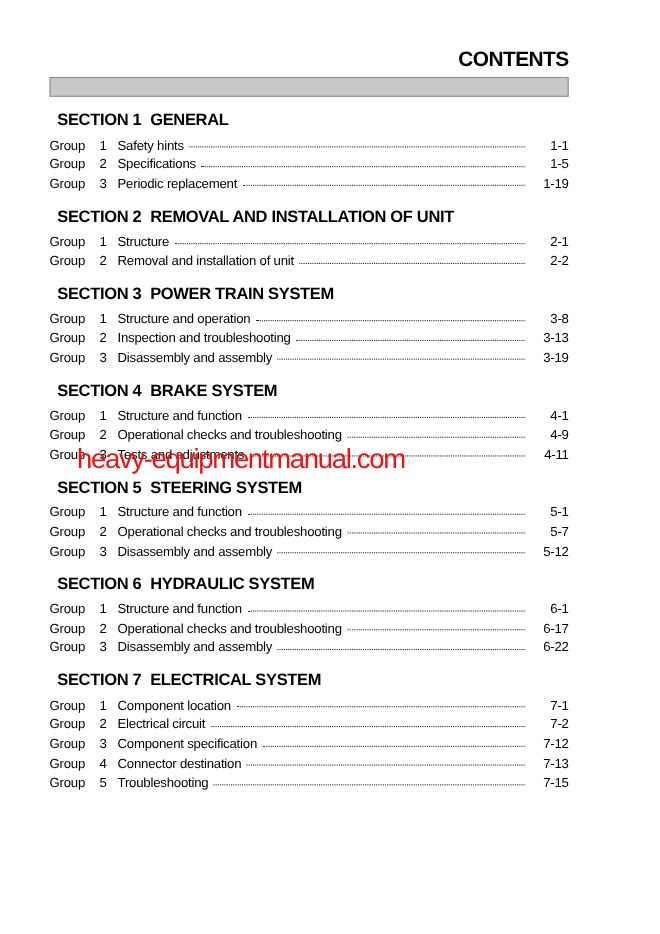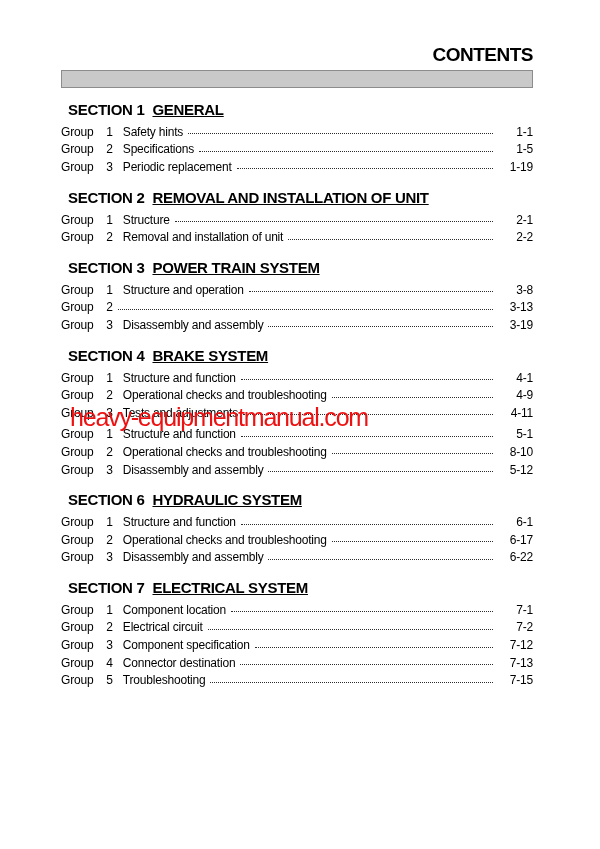--- a/index.html
+++ b/index.html
@@ -4,21 +4,21 @@
 <style>
   * { margin:0; padding:0; box-sizing:border-box; }
   html, body { background:#ffffff; }
   body {
     width:600px; height:849px;
     font-family:"Liberation Sans", sans-serif;
     color:#000;
     position:relative;
     overflow:hidden;
   }
-  .content { position:absolute; left:61px; top:0; width:472px; }
+  .content { position:absolute; left:45px; top:0; width:472px; }
   .page-header {
     text-align:right;
     margin-top:44px;
     font-size:19px;
     font-weight:bold;
     letter-spacing:-0.5px;
     line-height:22px;
   }
   .title-bar {
     margin-top:4px;
@@ -28,21 +28,21 @@
   }
   .toc { margin-top:1px; }
   .sec-heading {
     font-size:15px;
     font-weight:bold;
     letter-spacing:-0.3px;
     line-height:18px;
     margin:13px 0 0 7px;
     white-space:nowrap;
   }
-  .sec-heading .sec-title { margin-left:8px;text-decoration:underline; }
+  .sec-heading .sec-title { margin-left:8px; }
   .rows { margin-top:4px; }
   .row {
     display:flex;
     align-items:center;
     height:17.6px;
     font-size:12px;
     letter-spacing:-0.2px;
     white-space:nowrap;
   }
   .row .num { margin-left:13px; }
@@ -134,20 +134,21 @@
         <div class="row">
           <span class="glabel">Group</span>
           <span class="num">1</span>
           <span class="gtitle">Structure and operation</span>
           <span class="leader"></span>
           <span class="pageno">3-8</span>
         </div>
         <div class="row">
           <span class="glabel">Group</span>
           <span class="num">2</span>
+          <span class="gtitle">Inspection and troubleshooting</span>
           <span class="leader"></span>
           <span class="pageno">3-13</span>
         </div>
         <div class="row">
           <span class="glabel">Group</span>
           <span class="num">3</span>
           <span class="gtitle">Disassembly and assembly</span>
           <span class="leader"></span>
           <span class="pageno">3-19</span>
         </div>
@@ -177,34 +178,37 @@
           <span class="glabel">Group</span>
           <span class="num">3</span>
           <span class="gtitle">Tests and adjustments</span>
           <span class="leader"></span>
           <span class="pageno">4-11</span>
         </div>
       </div>
     </div>
 
     <div class="section">
+      <div class="sec-heading">
+        <span>SECTION 5</span><span class="sec-title">STEERING SYSTEM</span>
+      </div>
       <div class="rows">
         <div class="row">
           <span class="glabel">Group</span>
           <span class="num">1</span>
           <span class="gtitle">Structure and function</span>
           <span class="leader"></span>
           <span class="pageno">5-1</span>
         </div>
         <div class="row">
           <span class="glabel">Group</span>
           <span class="num">2</span>
           <span class="gtitle">Operational checks and troubleshooting</span>
           <span class="leader"></span>
-          <span class="pageno">8-10</span>
+          <span class="pageno">5-7</span>
         </div>
         <div class="row">
           <span class="glabel">Group</span>
           <span class="num">3</span>
           <span class="gtitle">Disassembly and assembly</span>
           <span class="leader"></span>
           <span class="pageno">5-12</span>
         </div>
       </div>
     </div>

